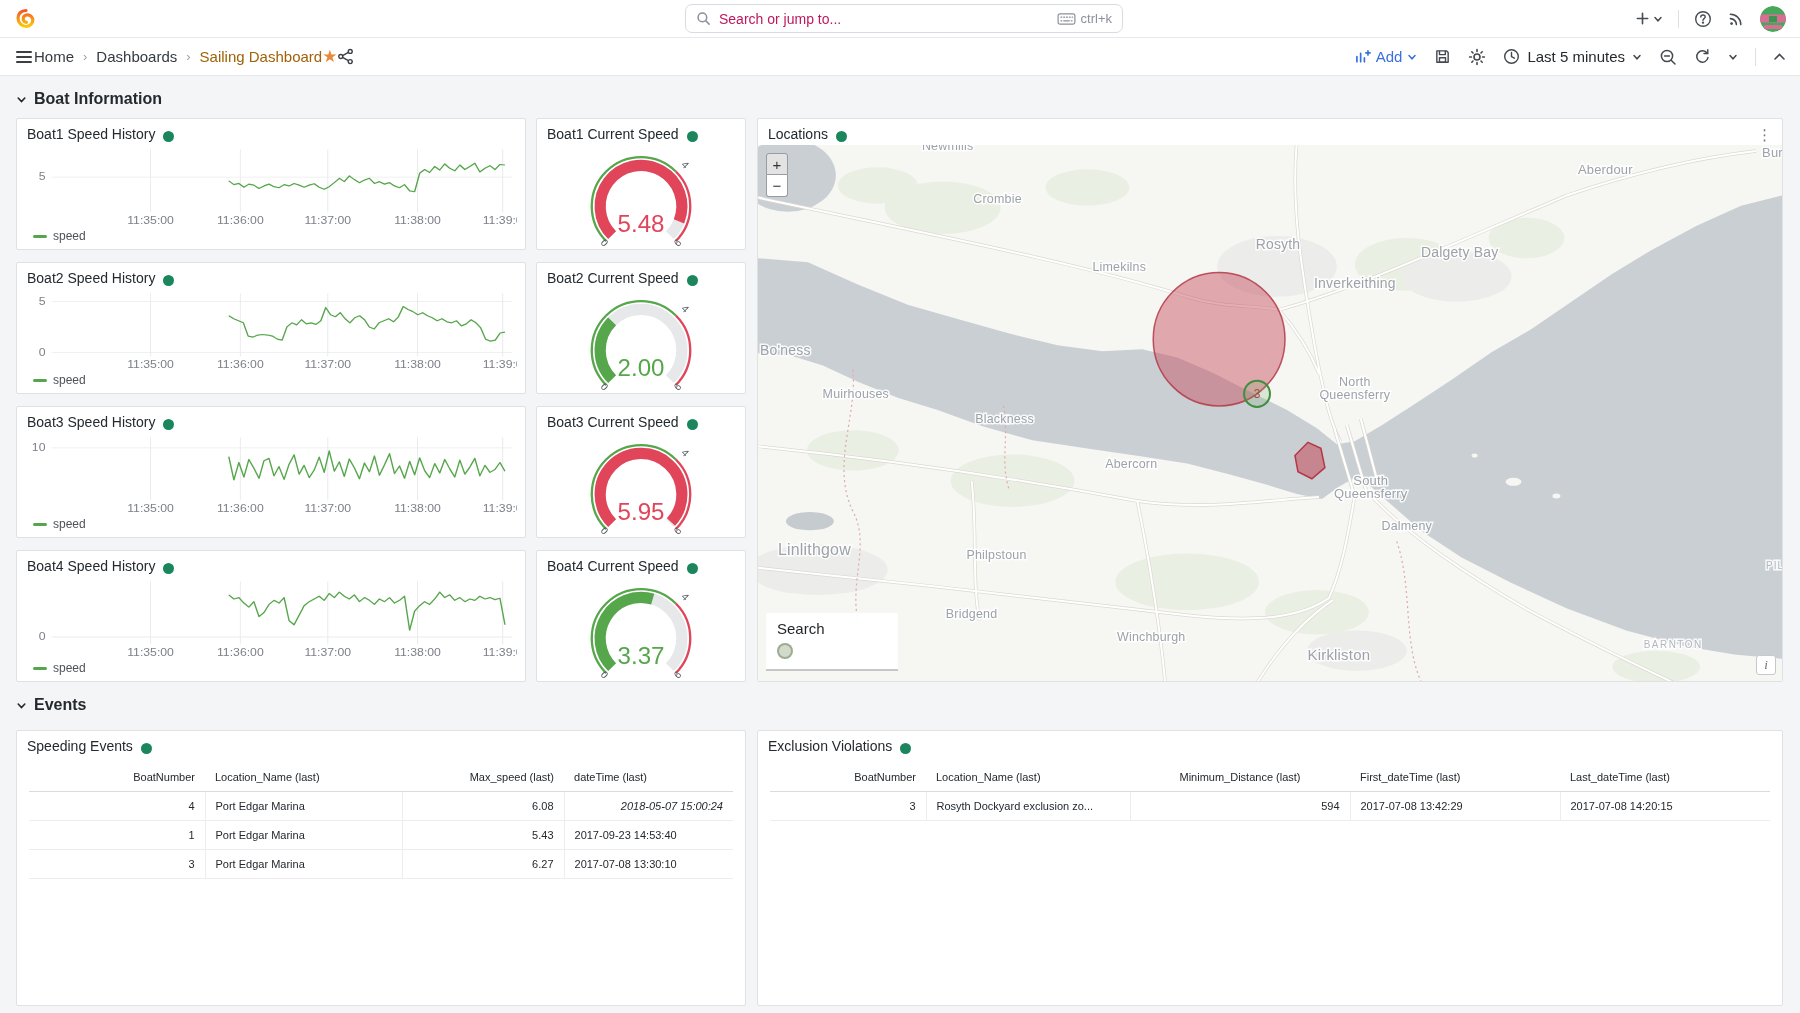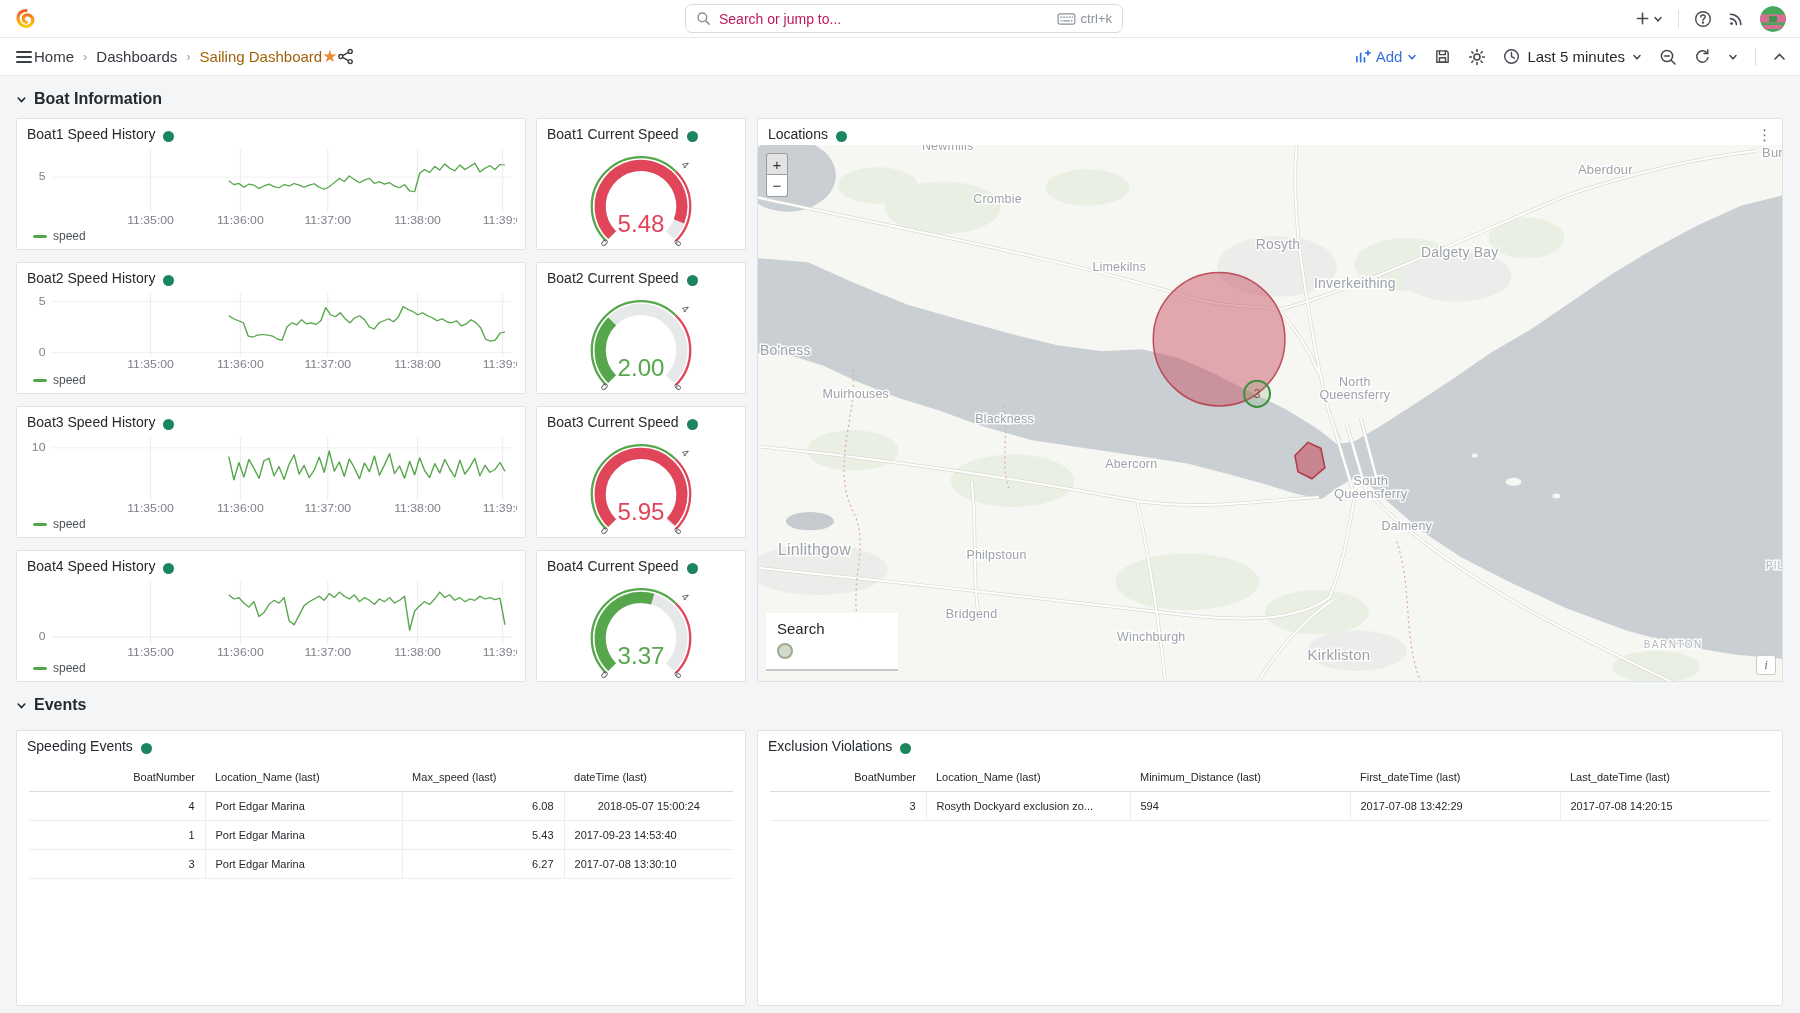--- a/index.html
+++ b/index.html
@@ -543,30 +543,30 @@
           <colgroup>
             <col style="width: 25%;">
             <col style="width: 28%;">
             <col style="width: 23%;">
             <col style="width: 24%;">
           </colgroup>
           <thead>
             <tr>
               <th style="text-align: right;">BoatNumber</th>
               <th style="text-align: left;">Location_Name (last)</th>
-              <th style="text-align: left;">Max_speed (last)</th>
+              <th style="text-align: right;">Max_speed (last)</th>
               <th style="text-align: left;">dateTime (last)</th>
             </tr>
           </thead>
           <tbody>
             <tr>
               <td style="text-align: right;">4</td>
               <td style="text-align: left;">Port Edgar Marina</td>
               <td style="text-align: right;">6.08</td>
-              <td style="text-align: center;">2018-05-07 15:00:24</td>
+              <td style="text-align: right; font-style: italic;">2018-05-07 15:00:24</td>
             </tr>
             <tr>
               <td style="text-align: right;">1</td>
               <td style="text-align: left;">Port Edgar Marina</td>
               <td style="text-align: right;">5.43</td>
               <td style="text-align: left;">2017-09-23 14:53:40</td>
             </tr>
             <tr>
               <td style="text-align: right;">3</td>
               <td style="text-align: left;">Port Edgar Marina</td>
@@ -586,30 +586,30 @@
             <col style="width: 15.6%;">
             <col style="width: 20.4%;">
             <col style="width: 22%;">
             <col style="width: 21%;">
             <col style="width: 21%;">
           </colgroup>
           <thead>
             <tr>
               <th style="text-align: right;">BoatNumber</th>
               <th style="text-align: left;">Location_Name (last)</th>
-              <th style="text-align: left;">Minimum_Distance (last)</th>
+              <th style="text-align: center;">Minimum_Distance (last)</th>
               <th style="text-align: left;">First_dateTime (last)</th>
               <th style="text-align: left;">Last_dateTime (last)</th>
             </tr>
           </thead>
           <tbody>
             <tr>
               <td style="text-align: right;">3</td>
               <td style="text-align: left;">Rosyth Dockyard exclusion zo...</td>
-              <td style="">594</td>
+              <td style="text-align: right;">594</td>
               <td style="text-align: left;">2017-07-08 13:42:29</td>
               <td style="text-align: left;">2017-07-08 14:20:15</td>
             </tr>
           </tbody>
         </table>
     </div>
   </div>
 </main>
 
 </body></html>

